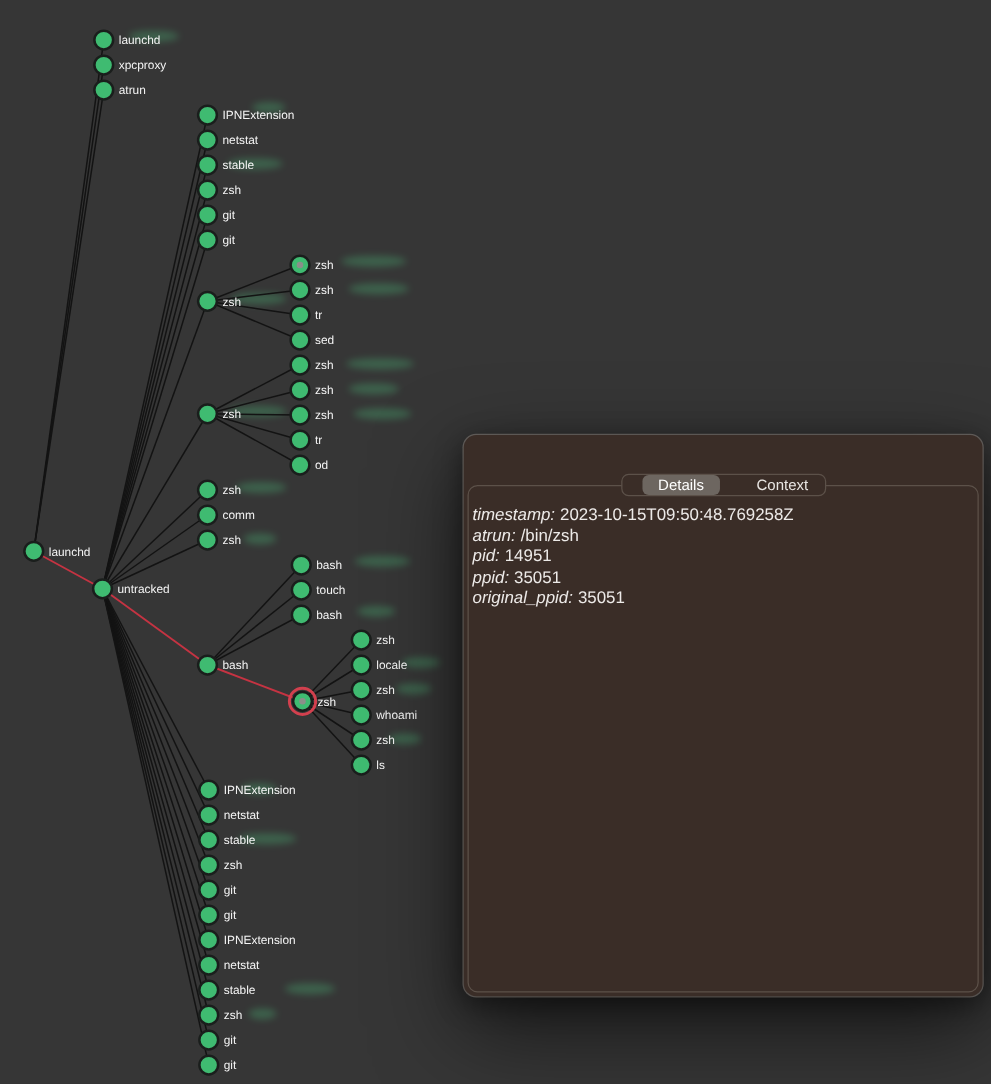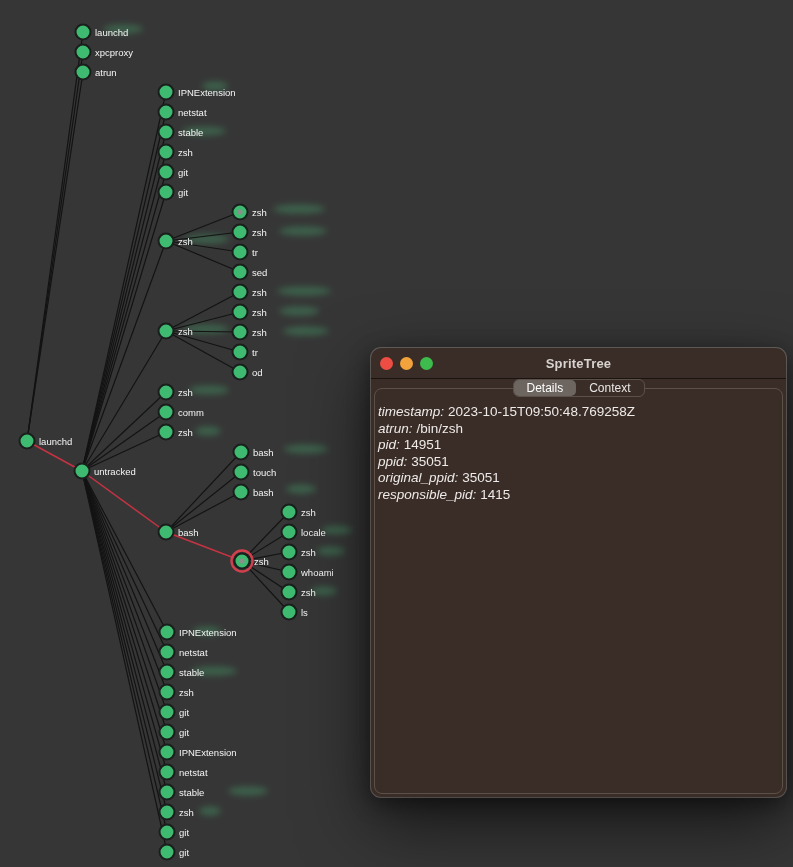--- a/index.html
+++ b/index.html
@@ -29,21 +29,21 @@
     position:absolute;left:3px;right:3px;top:40px;bottom:3px;
     border:1px solid #5c5149;border-radius:8px;background:#3a2d27;
   }
   .tabs{
     position:absolute;top:31px;left:50%;transform:translateX(-50%);
     display:flex;align-items:stretch;height:18px;box-sizing:border-box;
     border:1px solid #5c5149;border-radius:6px;background:#3a2d27;z-index:3;
   }
   .tab{
     font-size:12px;display:flex;align-items:center;padding:0 13px;
-    color:#e9e6e3;white-space:nowrap;cursor:default;
+    color:#e9e6e3;white-space:nowrap;cursor:default;margin-left:16px;
   }
   .tab.active{background:#6d6660;border-radius:5px;color:#ffffff;}
   .details{
     position:absolute;left:7px;top:56px;right:8px;z-index:2;
   }
   .detail-row{font-size:13.5px;line-height:16.5px;color:#edeae8;white-space:nowrap;}
   .detail-row .k{margin-right:4px;font-style:italic;}
 </style>
 <title>SpriteTree</title></head>
 <body style="background: rgb(54, 54, 54);">
@@ -313,37 +313,28 @@
       <circle cx="167" cy="832" r="7.5" fill="#3fbb71" stroke="#1a1e1c" stroke-width="2"></circle>
       <text x="179" y="835.5" fill="#f5f5f5" font-size="9.5" font-family="Liberation Sans, sans-serif">git</text>
     </g>
     <g>
       <circle cx="167" cy="852" r="7.5" fill="#3fbb71" stroke="#1a1e1c" stroke-width="2"></circle>
       <text x="179" y="855.5" fill="#f5f5f5" font-size="9.5" font-family="Liberation Sans, sans-serif">git</text>
     </g>
   </svg>
 
 <div class="window">
-  <div class="titlebar">
-    <div class="lights">
-      <span class="light" style="background: rgb(238, 77, 67);"></span>
-      <span class="light" style="background: rgb(242, 163, 60);"></span>
-      <span class="light" style="background: rgb(61, 187, 77);"></span>
-    </div>
-    <div class="win-title">SpriteTree</div>
-  </div>
 
   <div class="panel"></div>
 
   <div class="tabs">
     <div class="tab active">Details</div>
     <div class="tab">Context</div>
   </div>
 
   <div class="details">
     <div class="detail-row"><span class="k">timestamp:</span><span class="v">2023-10-15T09:50:48.769258Z</span></div>
     <div class="detail-row"><span class="k">atrun:</span><span class="v">/bin/zsh</span></div>
     <div class="detail-row"><span class="k">pid:</span><span class="v">14951</span></div>
     <div class="detail-row"><span class="k">ppid:</span><span class="v">35051</span></div>
     <div class="detail-row"><span class="k">original_ppid:</span><span class="v">35051</span></div>
-    <div class="detail-row"><span class="k">responsible_pid:</span><span class="v">1415</span></div>
   </div>
 </div>
 
 </body></html>

